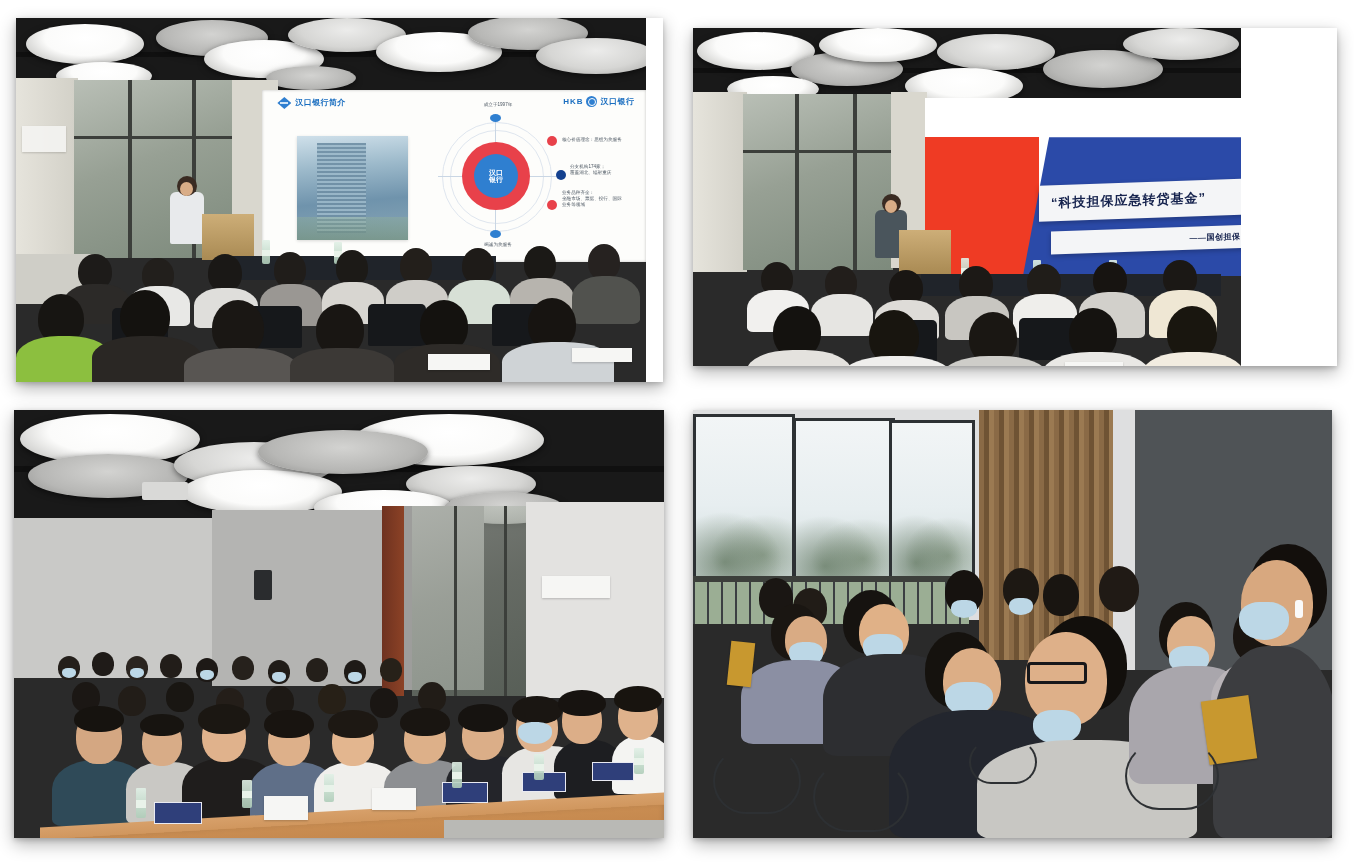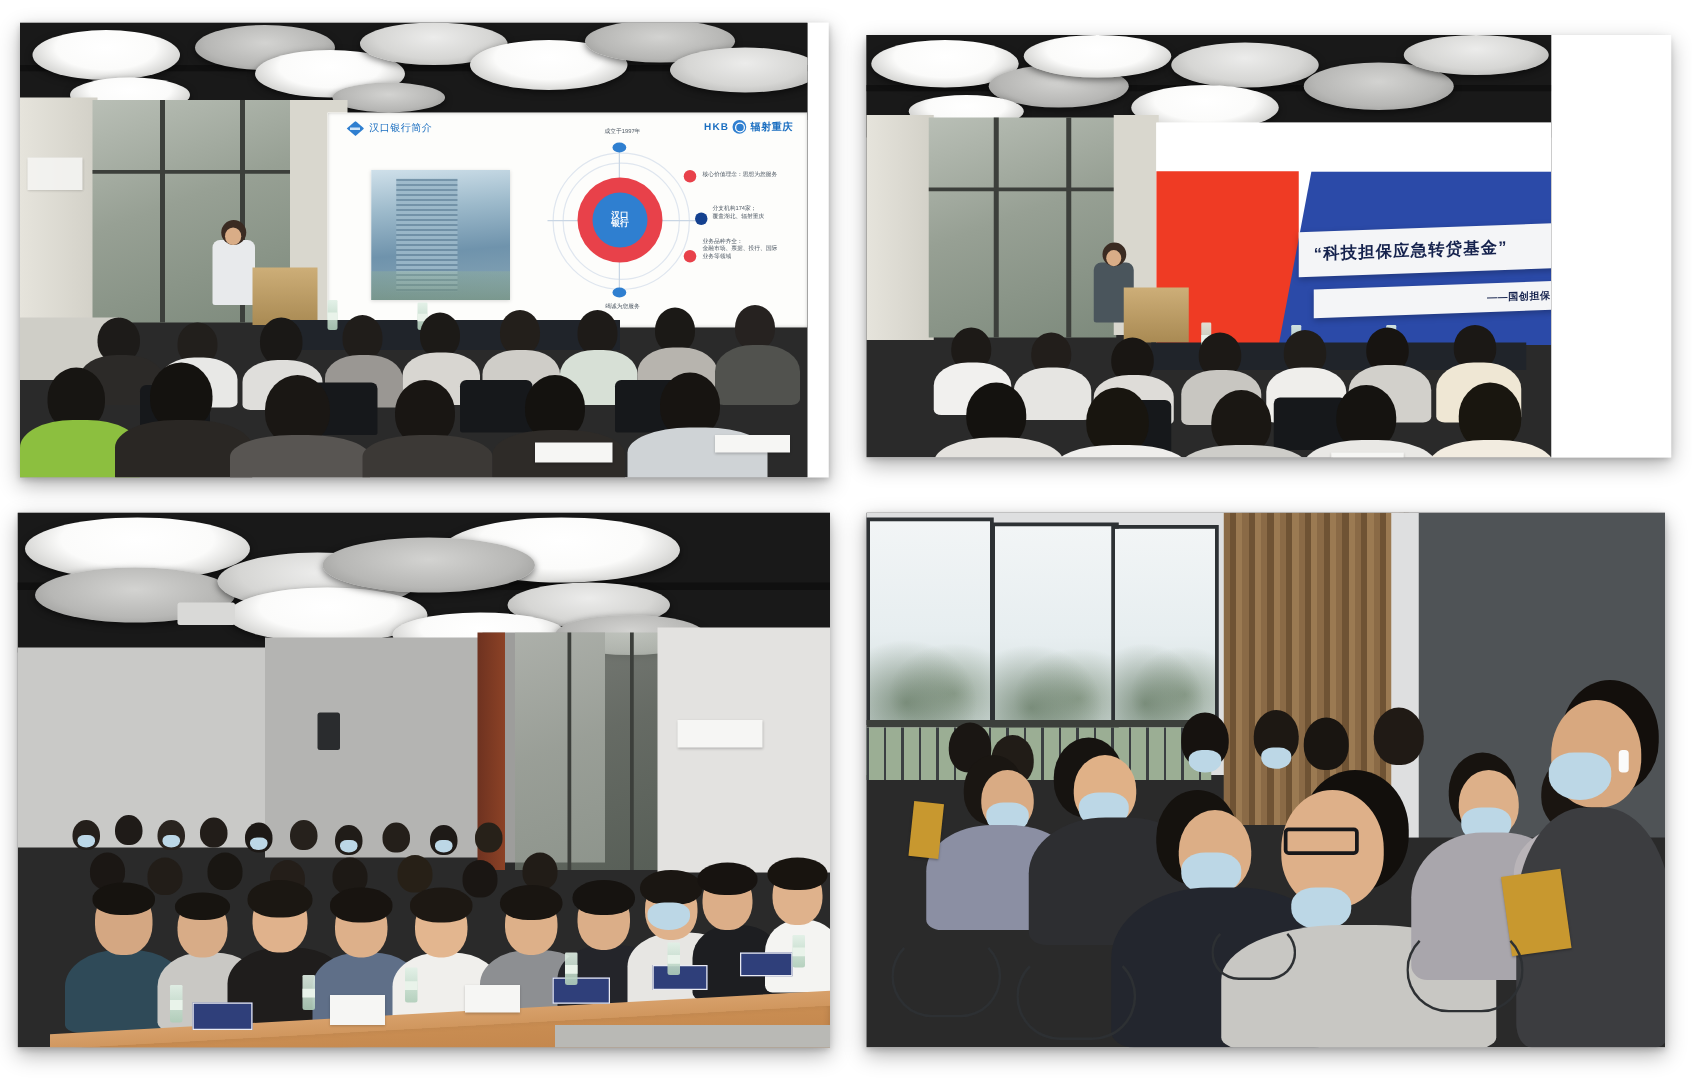--- a/index.html
+++ b/index.html
@@ -46,21 +46,21 @@
   .mullion{position:absolute;background:#3c3f3b;}
   .pillar{position:absolute;background:linear-gradient(90deg,#e6e4dc,#d2d0c7);}
 
   
   .screen{position:absolute;background:#fdfdfb;box-shadow:0 0 3px rgba(0,0,0,.25) inset;}
 
   .slide1-head{position:absolute;left:4%;top:4%;display:flex;align-items:center;gap:4px;}
   .diamond{width:14px;height:12px;background:#2f7fd0;transform:skewX(-0deg);
            clip-path:polygon(50% 0,100% 50%,50% 100%,0 50%);}
   .diamond:after{content:"";display:block;width:8px;height:2px;background:#cfe4f7;margin:5px auto;}
-  .slide1-title{font-size:8px;color:#1a6ec0;font-weight:normal;letter-spacing:.4px;white-space:nowrap;}
+  .slide1-title{font-size:8px;color:#1a6ec0;font-weight:bold;letter-spacing:.4px;white-space:nowrap;}
   .hkb{position:absolute;right:3%;top:3.5%;display:flex;align-items:center;gap:3px;}
   .hkb-txt{font-size:8px;font-weight:bold;color:#1a6ec0;letter-spacing:1px;}
   .hkb-mark{width:11px;height:11px;border-radius:50%;background:#2f7fd0;
             display:flex;align-items:center;justify-content:center;}
   .hkb-mark:after{content:"";width:6px;height:6px;border:1.4px solid #fff;border-radius:50%;}
   .hkb-cn{font-size:8px;font-weight:bold;color:#1a6ec0;letter-spacing:.5px;}
 
   .tower{position:absolute;left:9%;top:27%;width:29%;height:60%;
          background:linear-gradient(175deg,#cfe0ea 0%,#9dbacb 30%,#6f93ac 62%,#8aa7b6 100%);
          box-shadow:0 1px 3px rgba(0,0,0,.15);}
@@ -186,21 +186,21 @@
       <div class="paper" style="left:6px;top:108px;width:44px;height:26px;opacity:.85;"></div>
 
       <div class="screen" style="left:246px;top:72px;width:384px;height:172px;">
         <div class="slide1-head">
           <span class="diamond"></span>
           <span class="slide1-title">汉口银行简介</span>
         </div>
         <div class="hkb">
           <span class="hkb-txt">HKB</span>
           <span class="hkb-mark"></span>
-          <span class="hkb-cn">辐射重庆</span>
+          <span class="hkb-cn">汉口银行</span>
         </div>
 
         <div class="tower"></div>
 
         <div class="ring" style="left:180px;top:32px;width:108px;height:108px;"></div>
         <div class="ring" style="left:188px;top:40px;width:92px;height:92px;"></div>
         <div class="axis" style="left:233px;top:28px;width:1px;height:118px;"></div>
         <div class="axis" style="left:176px;top:86px;width:118px;height:1px;"></div>
         <div class="core-out" style="left:200px;top:52px;width:68px;height:68px;"></div>
         <div class="core-in" style="left:212px;top:64px;width:44px;height:44px;">

